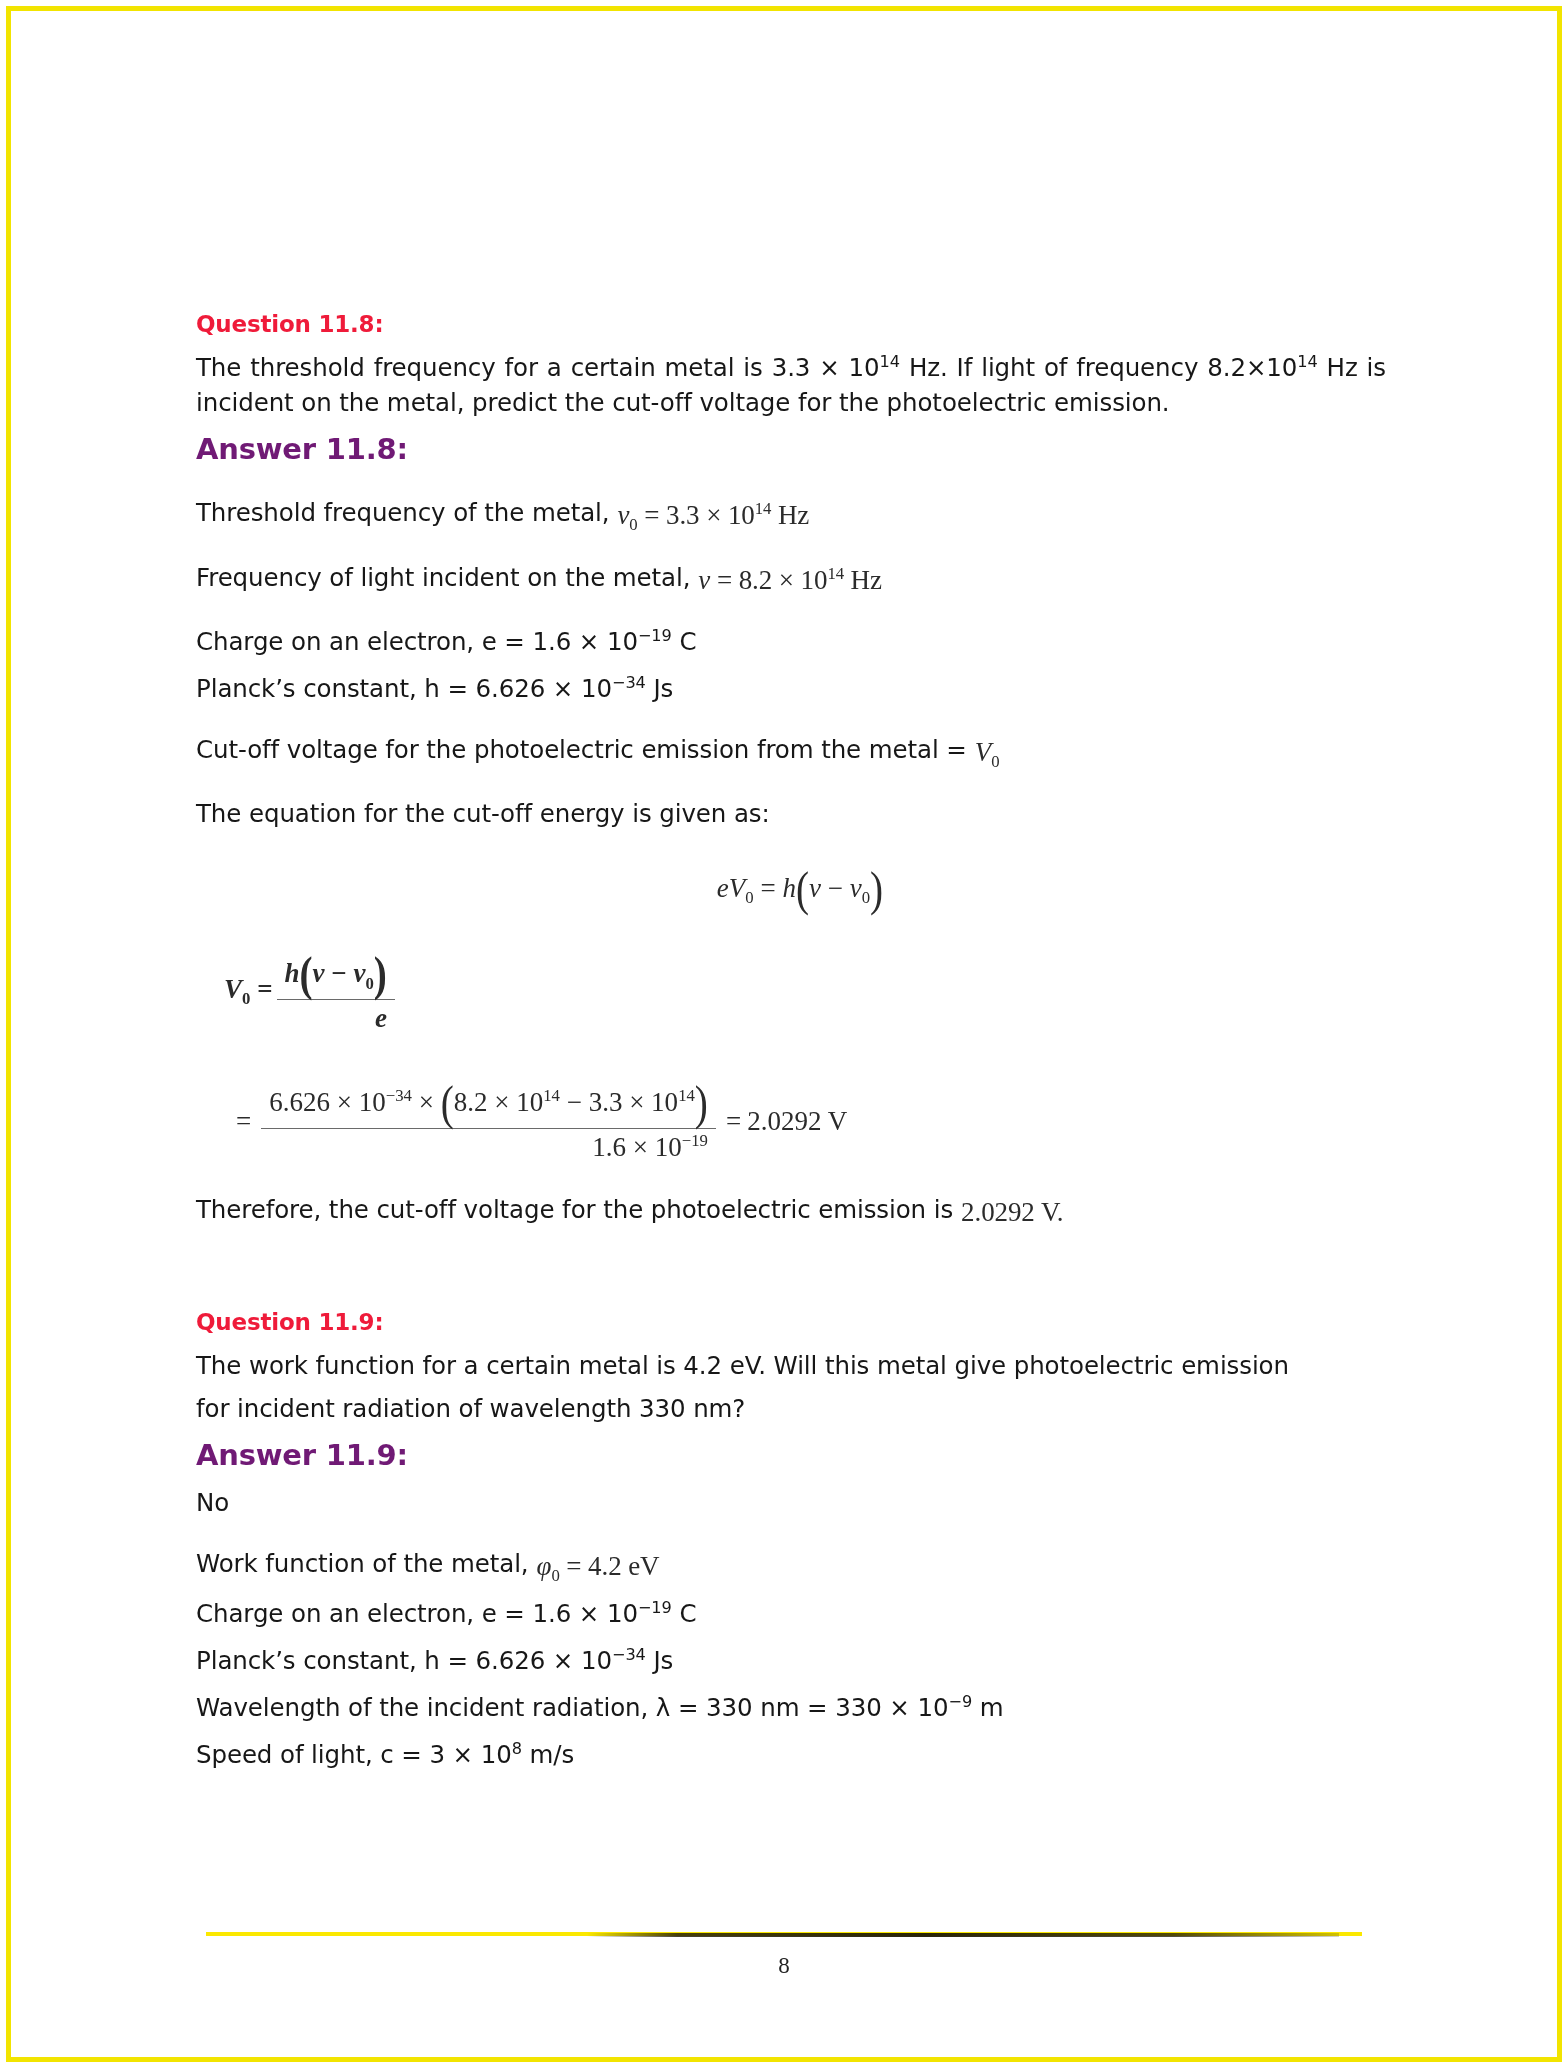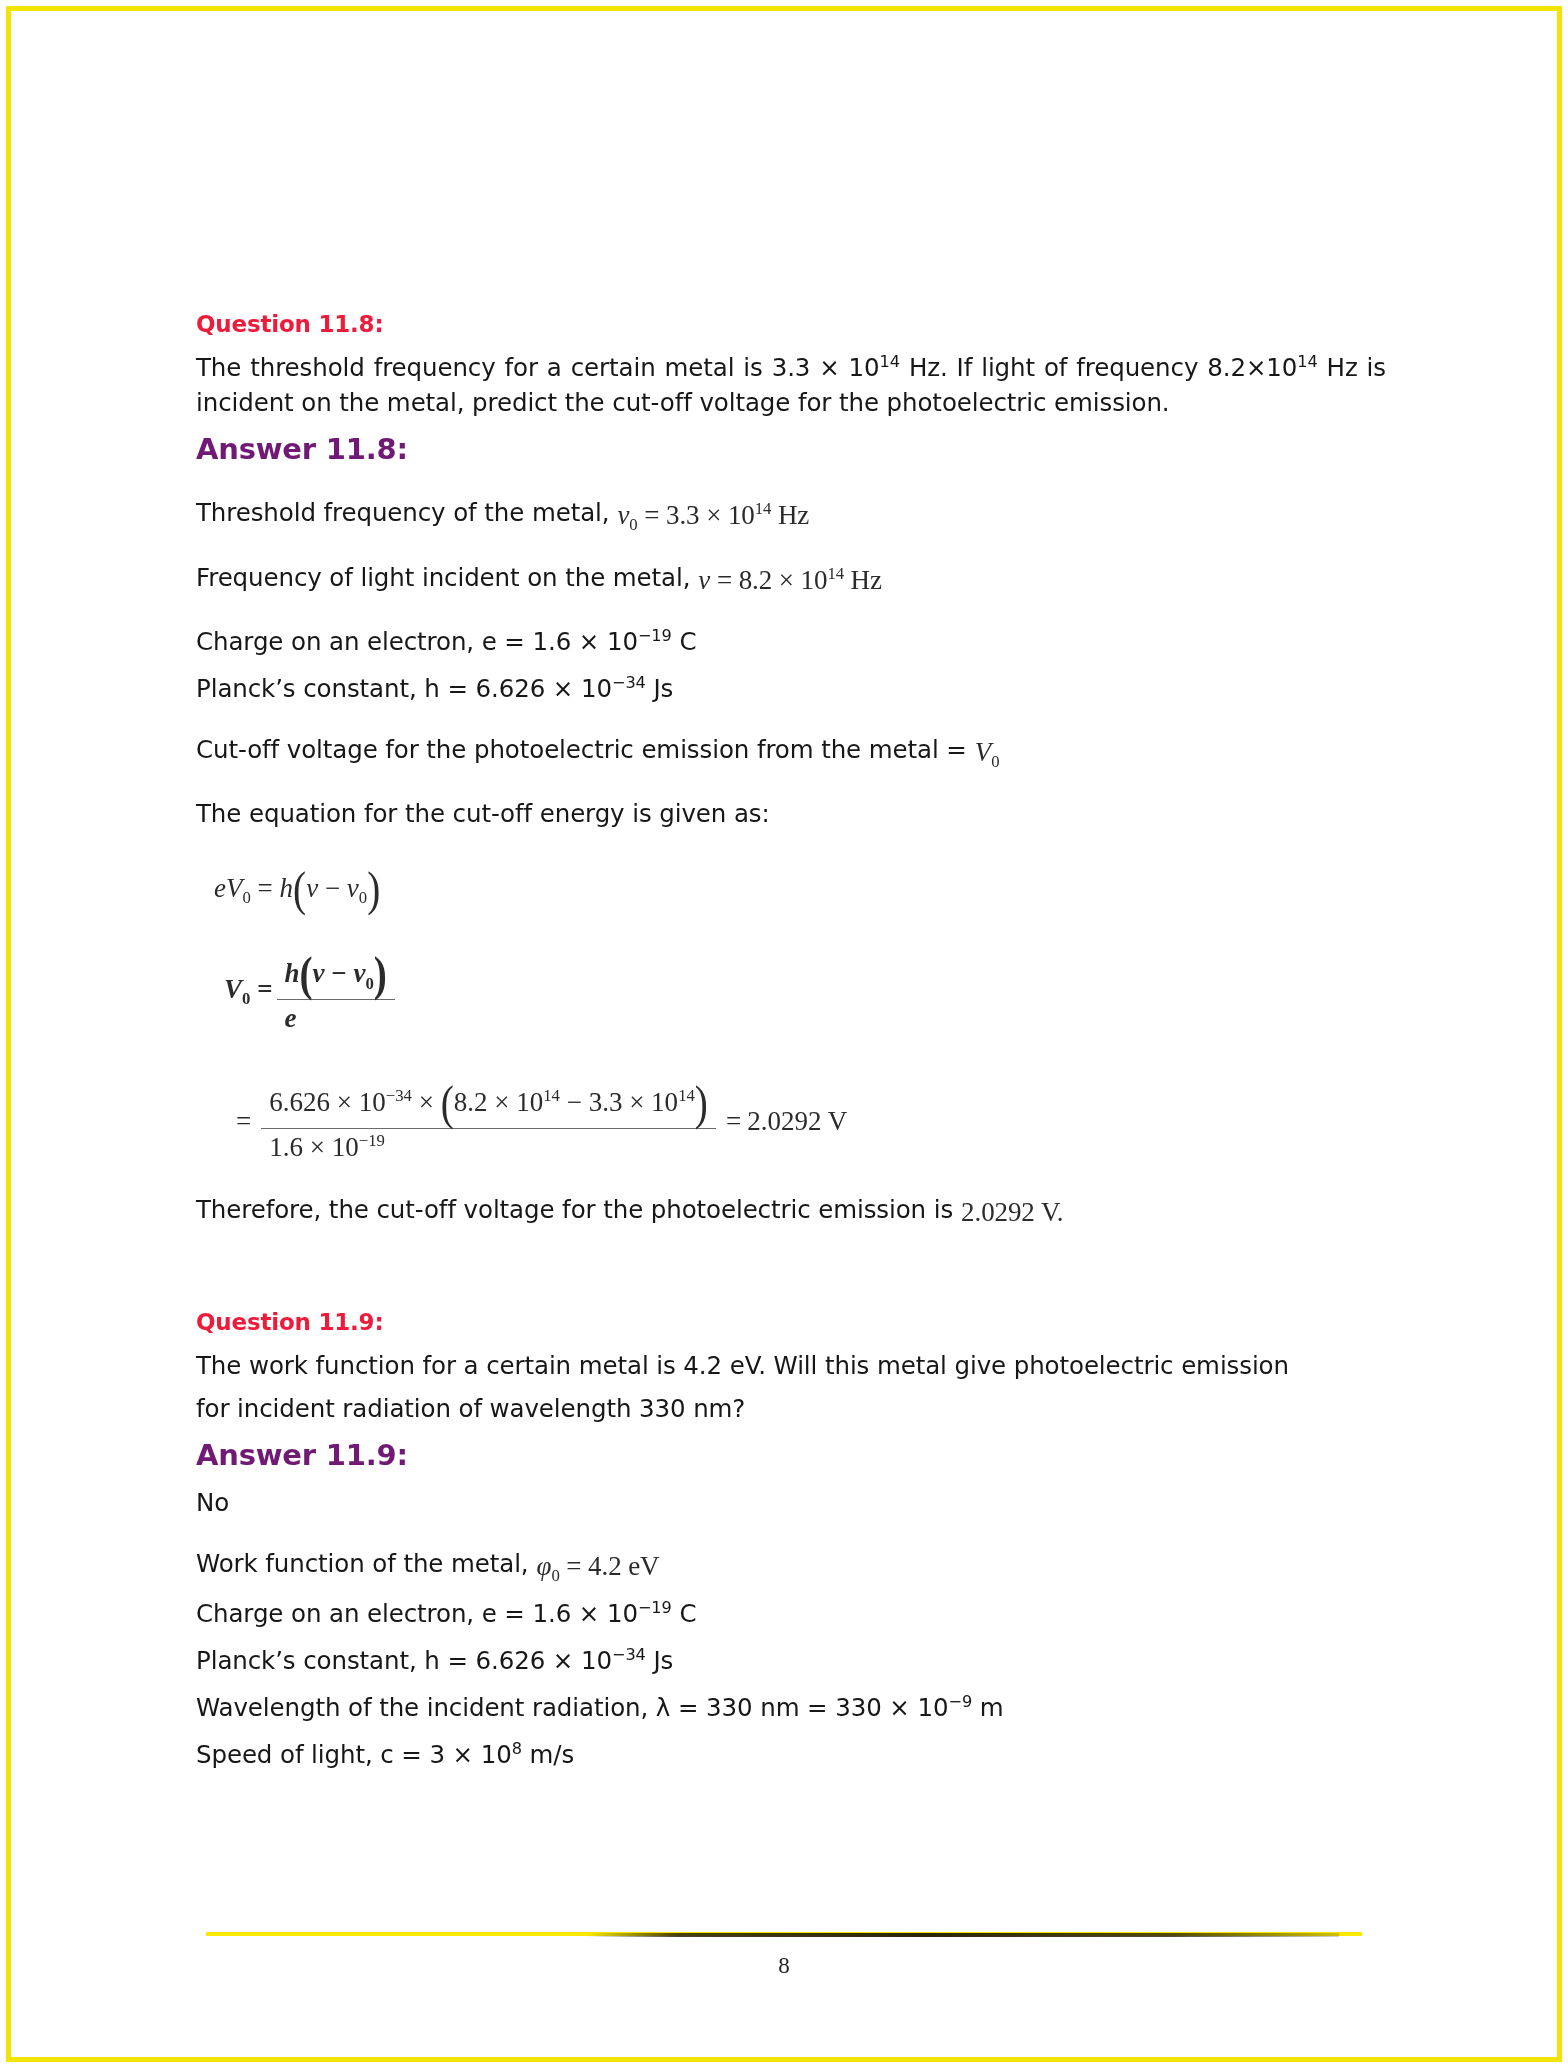--- a/index.html
+++ b/index.html
@@ -96,29 +96,29 @@
   .math-inline {
     display: inline-block;
     vertical-align: -3px;
     margin-left: 8px;
   }
 
   
   .eq-block {
     margin: 30px 0 22px 18px;
   }
-  .eq-block.eq1 { margin: 34px 0 40px 18px; }
+  .eq-block.eq1 { margin: 34px 0 40px 18px; text-align: center; }
   .eq-block.eq2 { margin: 0 0 46px 28px; font-weight: bold; }
   .eq-block.eq3 { margin: 0 0 30px 40px; }
 
   
   .frac {
     display: inline-block;
     vertical-align: middle;
-    text-align: left;
+    text-align: right;
     margin: 0 4px;
   }
   .frac .num {
     display: block;
     padding: 0 8px 3px 8px;
     border-bottom: 1.5px solid #6a6a6a;
     white-space: nowrap;
   }
   .frac .den {
     display: block;

